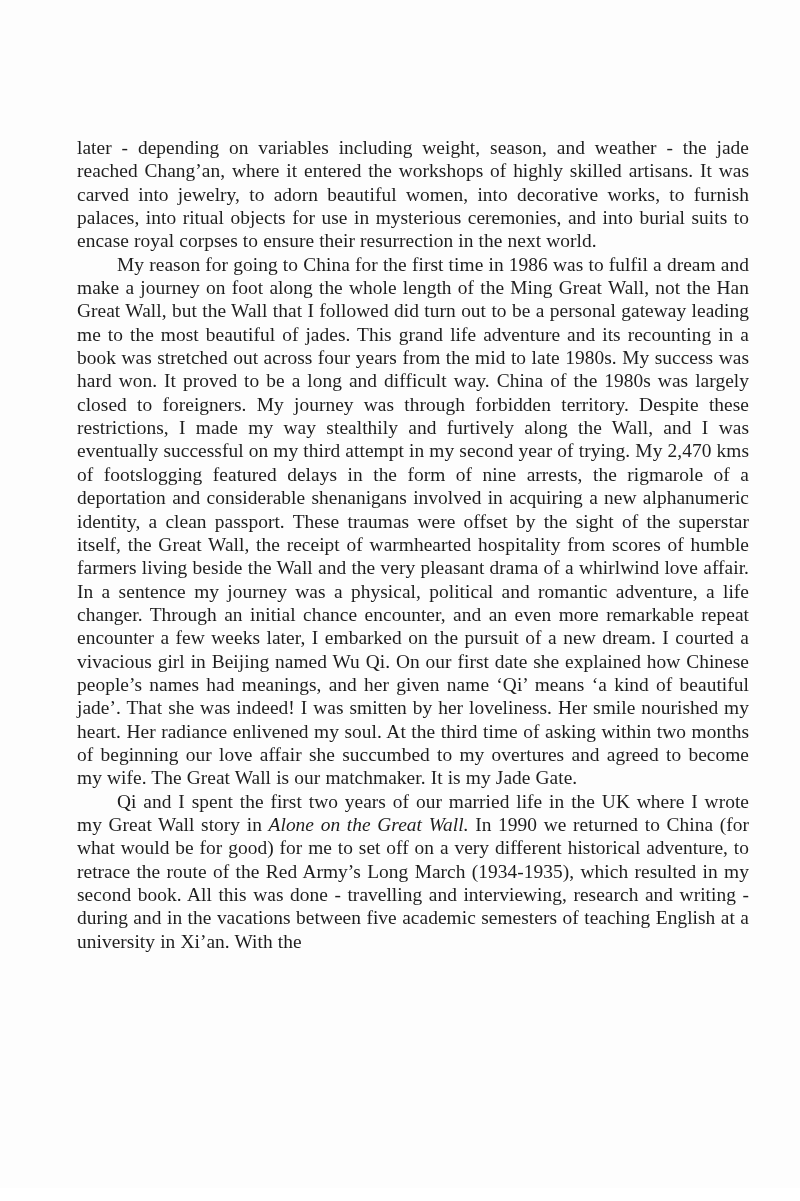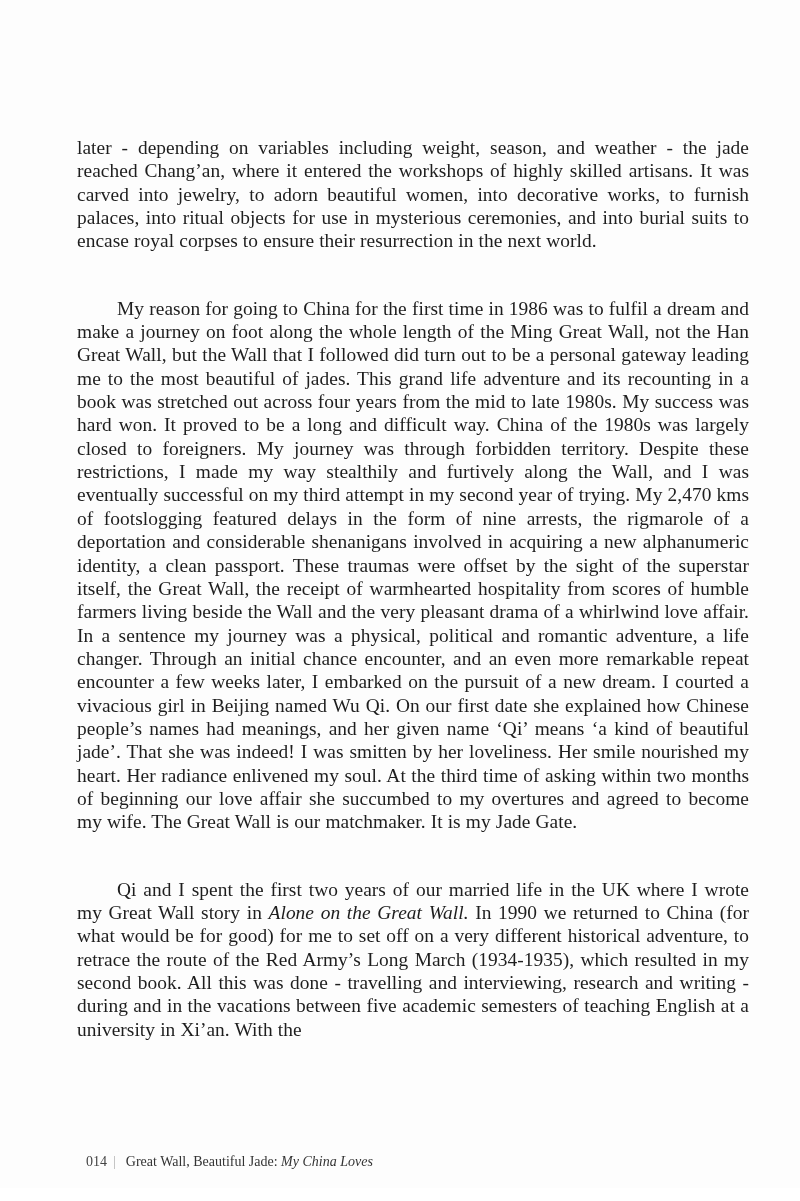--- a/index.html
+++ b/index.html
@@ -34,21 +34,20 @@
       text-align: justify;
       letter-spacing: 0.05px;
       word-spacing: 0.2px;
     }
     .body-text p {
       margin: 0;
       padding: 0;
     }
     .body-text p.indent {
       text-indent: 40px;
-      margin-top: 44px;
     }
     .body-text i {
     }
     .footer {
       position: absolute;
       left: 86px;
       top: 1154px;
       font-family: "Liberation Serif", serif;
       font-size: 14px;
       line-height: 16px;
@@ -76,16 +75,13 @@
       <span>later - depending on variables including weight, season, and weather - the jade reached Chang’an, where it entered the workshops of highly skilled artisans. It was carved into jewelry, to adorn beautiful women, into decorative works, to furnish palaces, into ritual objects for use in mysterious ceremonies, and into burial suits to encase royal corpses to ensure their resurrection in the next world.</span>
     </p>
     <p class="indent">
       <span>My reason for going to China for the first time in 1986 was to fulfil a dream and make a journey on foot along the whole length of the Ming Great Wall, not the Han Great Wall, but the Wall that I followed did turn out to be a personal gateway leading me to the most beautiful of jades. This grand life adventure and its recounting in a book was stretched out across four years from the mid to late 1980s. My success was hard won. It proved to be a long and difficult way. China of the 1980s was largely closed to foreigners. My journey was through forbidden territory. Despite these restrictions, I made my way stealthily and furtively along the Wall, and I was eventually successful on my third attempt in my second year of trying. My 2,470 kms of footslogging featured delays in the form of nine arrests, the rigmarole of a deportation and considerable shenanigans involved in acquiring a new alphanumeric identity, a clean passport. These traumas were offset by the sight of the superstar itself, the Great Wall, the receipt of warmhearted hospitality from scores of humble farmers living beside the Wall and the very pleasant drama of a whirlwind love affair. In a sentence my journey was a physical, political and romantic adventure, a life changer. Through an initial chance encounter, and an even more remarkable repeat encounter a few weeks later, I embarked on the pursuit of a new dream. I courted a vivacious girl in Beijing named Wu Qi. On our first date she explained how Chinese people’s names had meanings, and her given name ‘Qi’ means ‘a kind of beautiful jade’. That she was indeed! I was smitten by her loveliness. Her smile nourished my heart. Her radiance enlivened my soul. At the third time of asking within two months of beginning our love affair she succumbed to my overtures and agreed to become my wife. The Great Wall is our matchmaker. It is my Jade Gate.</span>
     </p>
     <p class="indent">
       <span>Qi and I spent the first two years of our married life in the UK where I wrote my Great Wall story in </span><i>Alone on the Great Wall.</i><span> In 1990 we returned to China (for what would be for good) for me to set off on a very different historical adventure, to retrace the route of the Red Army’s Long March (1934-1935), which resulted in my second book. All this was done - travelling and interviewing, research and writing - during and in the vacations between five academic semesters of teaching English at a university in Xi’an. With the</span>
     </p>
   </div>
 
-  <div class="footer">
-    <span class="page-num">014</span><span class="sep">|</span><span>Great Wall, Beautiful Jade: </span><span class="title-italic">My China Loves</span>
-  </div>
 </div>
 
 </body></html>

